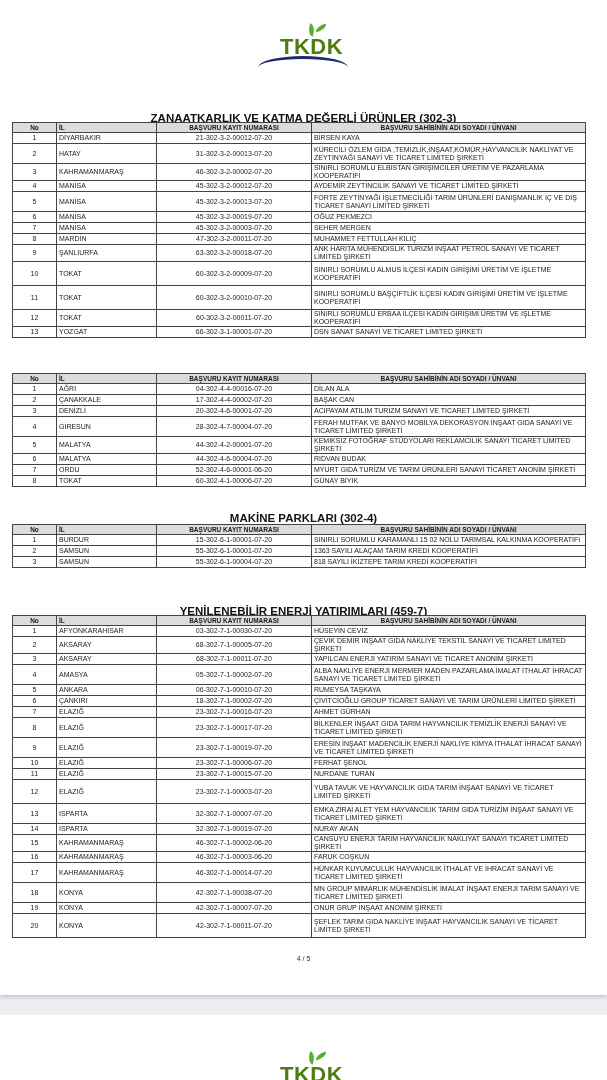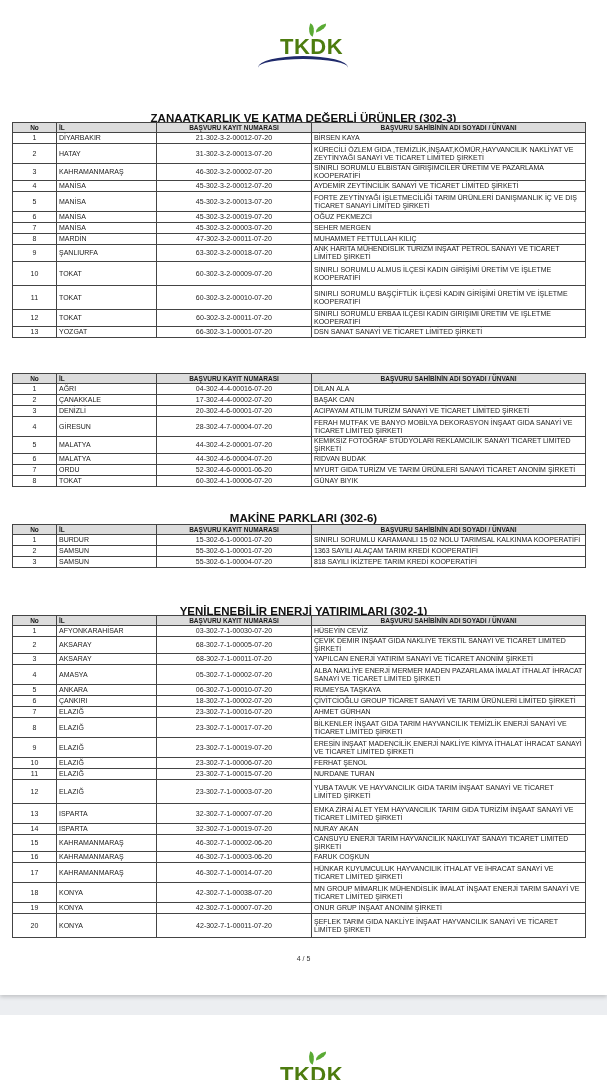--- a/index.html
+++ b/index.html
@@ -228,21 +228,21 @@
         </tr>
         <tr class="">
           <td class="c-no">8</td>
           <td class="c-il">TOKAT</td>
           <td class="c-kayit">60-302-4-1-00006-07-20</td>
           <td class="c-name">GÜNAY BIYIK</td>
         </tr>
       </tbody>
     </table>
 
-  <div class="section-title" style="top:502px;">MAKİNE PARKLARI (302-6)</div>
+  <div class="section-title" style="top:502px;">MAKİNE PARKLARI (302-4)</div>
   <table class="grid" style="top:524px;">
       <colgroup>
         <col class="no">
         <col class="il">
         <col class="kayit">
         <col class="name">
       </colgroup>
       <tbody>
         <tr>
           <th class="c-no">No</th>
@@ -264,21 +264,21 @@
         </tr>
         <tr class="">
           <td class="c-no">3</td>
           <td class="c-il">SAMSUN</td>
           <td class="c-kayit">55-302-6-1-00004-07-20</td>
           <td class="c-name">818 SAYILI İKİZTEPE TARIM KREDİ KOOPERATİFİ</td>
         </tr>
       </tbody>
     </table>
 
-  <div class="section-title" style="top:595px;">YENİLENEBİLİR ENERJİ YATIRIMLARI (302-1)</div>
+  <div class="section-title" style="top:595px;">YENİLENEBİLİR ENERJİ YATIRIMLARI (459-7)</div>
   <table class="grid" style="top:615px;">
       <colgroup>
         <col class="no">
         <col class="il">
         <col class="kayit">
         <col class="name">
       </colgroup>
       <tbody>
         <tr>
           <th class="c-no">No</th>

